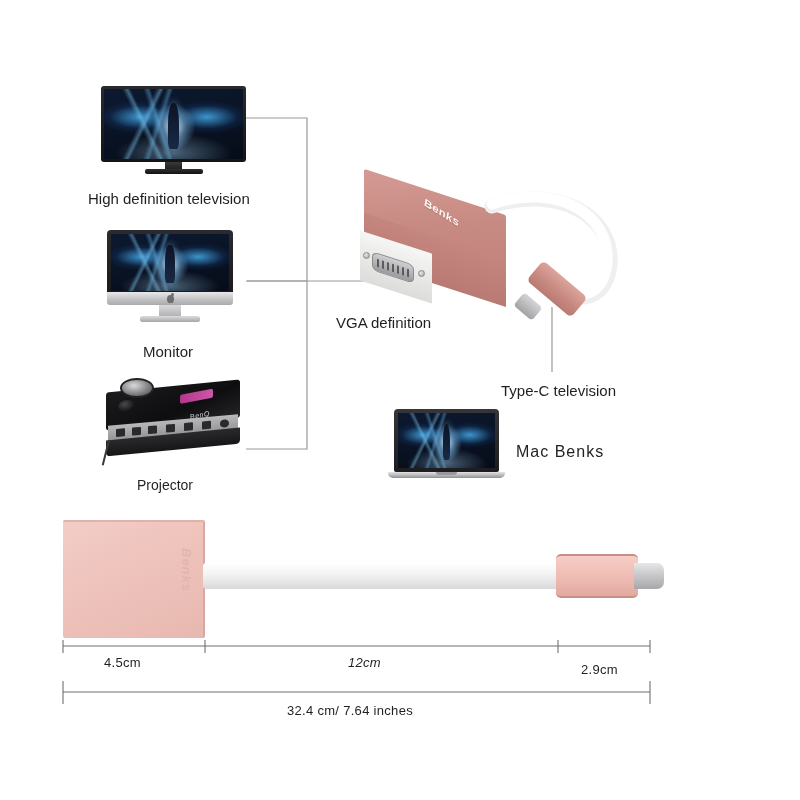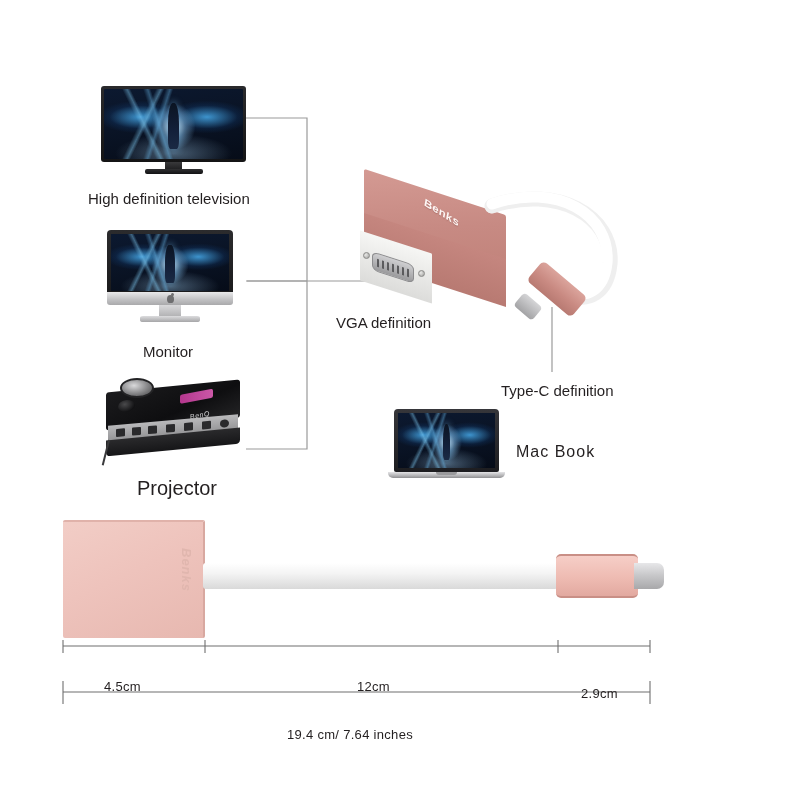--- a/index.html
+++ b/index.html
@@ -258,21 +258,21 @@
   #plug-lower-tip {
     position:absolute; left:634px; top:563px; width:30px; height:26px;
     background: linear-gradient(180deg,#e7e7e9 0%, #c6c6c8 50%, #a8a8aa 100%);
     border-radius: 0 7px 7px 0;
   }
 
   #dim-svg { position:absolute; left:0; top:0; width:800px; height:800px; pointer-events:none; }
 
   .dimlabel {
     position:absolute; color:#231f20; font-size:13px;
-    font-family:"Liberation Sans", sans-serif; letter-spacing:.3px;margin-top:24px;
+    font-family:"Liberation Sans", sans-serif; letter-spacing:.3px;
   }
 </style>
 </head>
 <body>
 
 <div id="page">
 
   <svg id="dim-svg" viewBox="0 0 800 800">
 
     <g stroke="#9a9a9a" stroke-width="1.2" fill="none">
@@ -336,21 +336,21 @@
         <i style="left:24px"></i>
         <i style="left:40px"></i>
       <i style="left:58px"></i>
         <i style="left:76px"></i>
         <i style="left:94px"></i>
       <i style="left:112px; border-radius:50%"></i>
     </div>
     <div class="body"></div>
     <div class="cord"></div>
   </div>
-  <div class="lbl" style="left:137px; top:477px; font-size:20px;">Projector</div>
+  <div class="lbl" style="left:137px; top:477px; font-size:14px;">Projector</div>
 
   <div id="adapter-upper">
     <div class="face-top">
       <div class="logo">Benks</div>
     </div>
     <div class="body-front"></div>
     <div class="faceplate"></div>
     <div class="vga"></div>
     <div class="screw s1"></div>
     <div class="screw s2"></div>
@@ -358,38 +358,38 @@
     <svg class="cable" viewBox="0 0 300 160">
       <path d="M140,16 C205,-6 262,26 258,74 C255,104 235,112 218,104" fill="none" stroke="#ffffff" stroke-width="15" stroke-linecap="round"></path>
       <path d="M140,16 C205,-6 262,26 258,74 C255,104 235,112 218,104" fill="none" stroke="#dcdcdc" stroke-width="15" stroke-linecap="round" opacity=".45"></path>
       <path d="M140,14 C205,-8 259,24 255,73 C252,101 234,109 218,101" fill="none" stroke="#ffffff" stroke-width="11" stroke-linecap="round"></path>
     </svg>
     <div class="tc-shell"></div>
     <div class="tc-tip"></div>
   </div>
 
   <div class="lbl" style="left:336px; top:314px; font-size:15px;">VGA definition</div>
-  <div class="lbl" style="left:501px; top:382px; font-size:15px;">Type-C definition</div>
+  <div class="lbl" style="left:501px; top:382px; font-size:15px;">Type-C television</div>
 
   <div id="macbook-device">
     <div class="lid">
       <div class="panel">
         <div class="screenart"></div>
       </div>
     </div>
     <div class="base"></div>
     <div class="notch"></div>
   </div>
-  <div class="lbl" style="left:516px; top:443px; font-size:16px; letter-spacing:1px;">Mac Book</div>
+  <div class="lbl" style="left:516px; top:443px; font-size:16px; letter-spacing:1px;">Mac Benks</div>
 
   <div id="adapter-lower-body">
     <div class="vlogo">Benks</div>
   </div>
   <div id="cable-lower"></div>
   <div id="plug-lower-shell"></div>
   <div id="plug-lower-tip"></div>
 
   <div class="dimlabel" style="left:104px; top:655px;">4.5cm</div>
-  <div class="dimlabel" style="left:357px; top:655px;">12cm</div>
+  <div class="dimlabel" style="left:348px; top:655px;font-style:italic;">12cm</div>
   <div class="dimlabel" style="left:581px; top:662px;">2.9cm</div>
-  <div class="dimlabel" style="left:287px; top:703px;">19.4 cm/ 7.64 inches</div>
+  <div class="dimlabel" style="left:287px; top:703px;">32.4 cm/ 7.64 inches</div>
 
 </div>
 
 </body></html>

